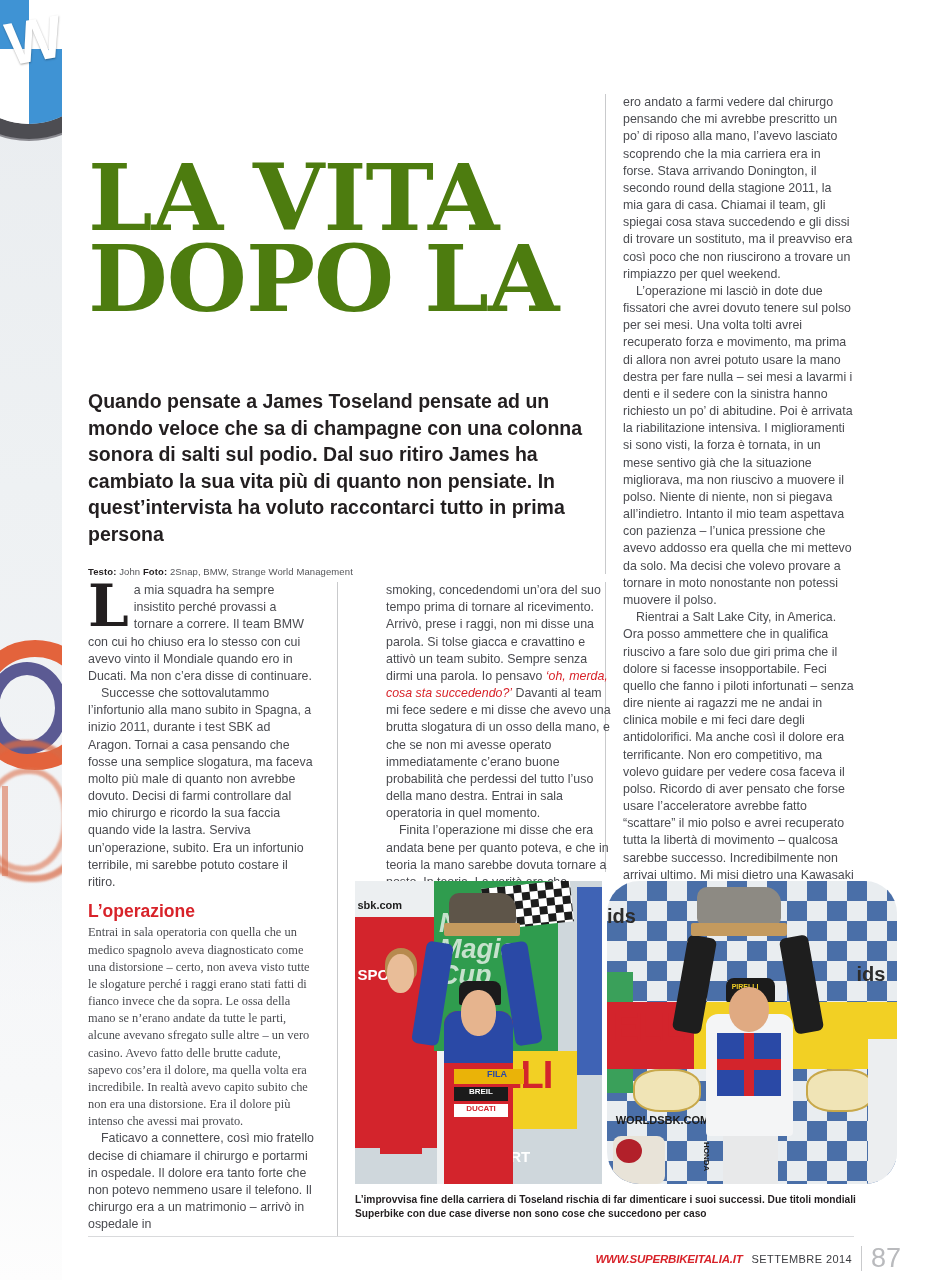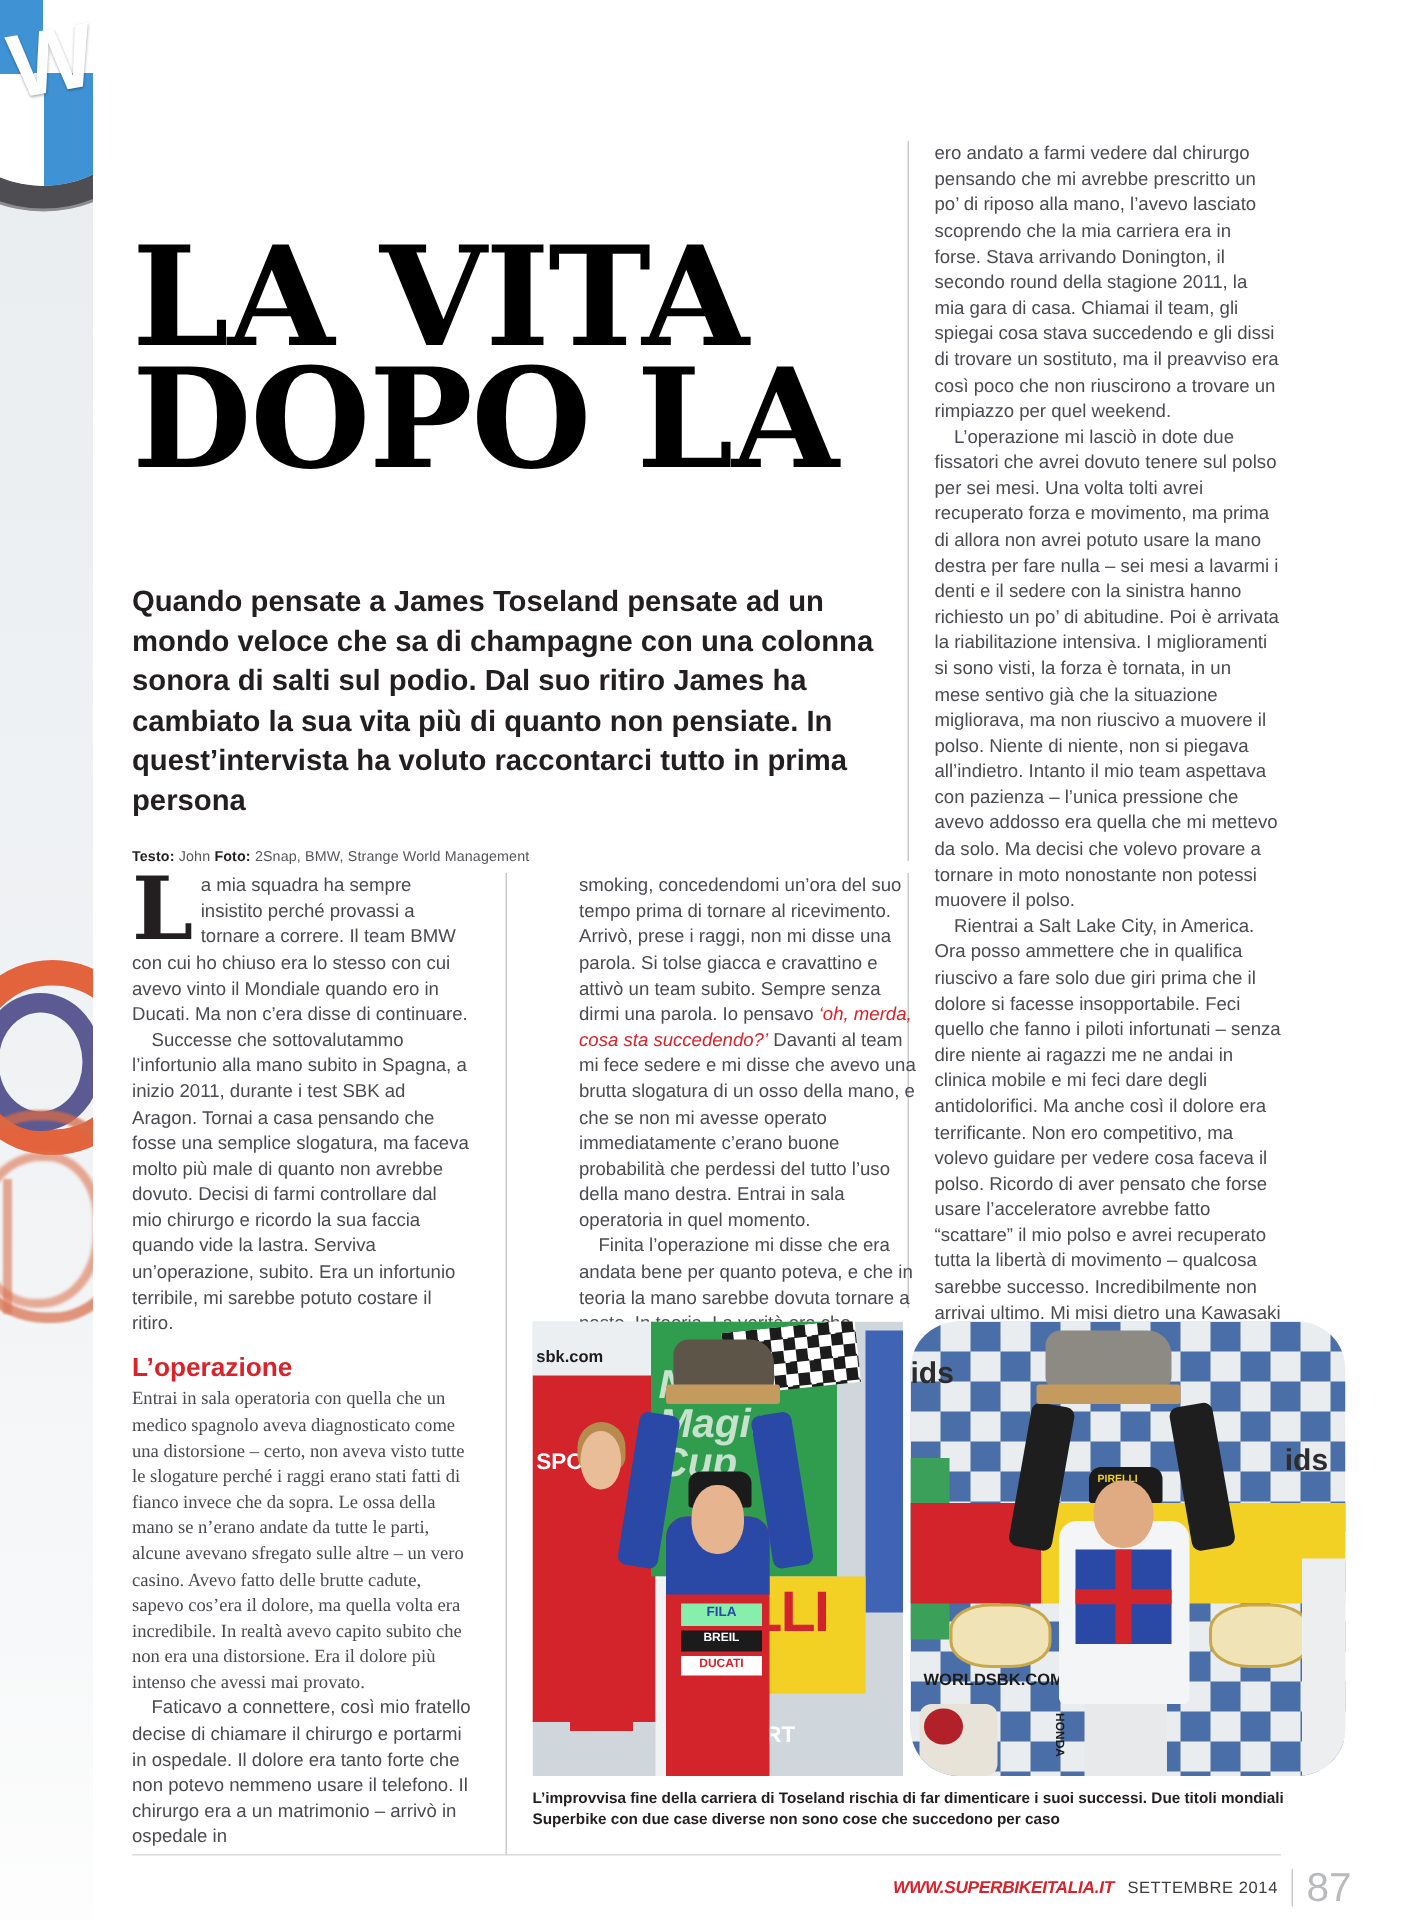--- a/index.html
+++ b/index.html
@@ -66,21 +66,21 @@
   }
 
   
   .headline{
     position:absolute; left:88px; top:96px; width:560px;
     font-family:"DejaVu Serif", serif;
     font-weight:bold;
     font-size:92px;
     line-height:.88;
     letter-spacing:-1px;
-    color:#000000;
+    color:#4d7c0f;
     text-transform:uppercase;
   }
   .headline span{display:block;white-space:nowrap;}
 
   
   .deck{
     position:absolute; left:88px; top:388px; width:520px;
     font-family:"Liberation Sans", sans-serif;
     font-weight:bold;
     font-size:19.5px;
@@ -179,21 +179,21 @@
   .L-head{position:absolute;left:43%;top:36%;width:14%;height:15%;background:#e6b48e;border-radius:48%;}
   .L-cap{position:absolute;left:42%;top:33%;width:17%;height:8%;background:#1b1b1b;border-radius:8px 8px 2px 2px;}
   .L-trophy-base{position:absolute;left:36%;top:14%;width:31%;height:4%;background:#c49a5e;border-radius:2px;}
   .L-trophy-bike{position:absolute;left:38%;top:4%;width:27%;height:12%;background:#5e5549;border-radius:10px 16px 8px 8px;}
   .L-girl-body{position:absolute;left:10%;top:40%;width:17%;height:50%;background:#d3242c;}
   .L-girl-head{position:absolute;left:13%;top:24%;width:11%;height:13%;background:#e9bd98;border-radius:48%;}
   .L-girl-hair{position:absolute;left:12%;top:22%;width:13%;height:11%;background:#b78a4e;border-radius:50% 50% 30% 30%;}
   .L-sbk{position:absolute;left:1%;top:6%;color:#1c1c1c;font-weight:bold;font-size:11px;font-family:"Liberation Sans",sans-serif;}
   .L-sport{position:absolute;left:1%;top:28%;color:#ffffff;font-weight:bold;font-size:15px;font-family:"Liberation Sans",sans-serif;}
   .L-sport2{position:absolute;left:50%;top:88%;color:#ffffff;font-weight:bold;font-size:15px;font-family:"Liberation Sans",sans-serif;}
-  .L-fila{position:absolute;left:40%;top:62%;width:22%;height:5%;background:#86efac;color:#2a49a6;font-size:9px;font-weight:bold;text-align:center;font-family:"Liberation Sans",sans-serif;}
+  .L-fila{position:absolute;left:40%;top:62%;width:22%;height:5%;background:#eab308;color:#2a49a6;font-size:9px;font-weight:bold;text-align:center;font-family:"Liberation Sans",sans-serif;padding-left:16px;}
   .L-breil{position:absolute;left:40%;top:68%;width:22%;height:4.5%;background:#1b1b1b;color:#fff;font-size:8px;font-weight:bold;text-align:center;font-family:"Liberation Sans",sans-serif;}
   .L-duc{position:absolute;left:40%;top:73.5%;width:22%;height:4.5%;background:#ffffff;color:#d3242c;font-size:8px;font-weight:bold;text-align:center;font-family:"Liberation Sans",sans-serif;}
 
   
   .R-check{position:absolute;inset:0;
     background:repeating-conic-gradient(#e9edf0 0% 25%, #4a6fa8 0% 50%) 0 0/40px 40px;}
   .R-bandRed{position:absolute;left:0;top:40%;width:100%;height:22%;
     background:linear-gradient(90deg,#d3242c 0 30%,#f2d024 30% 100%);}
   .R-pirelli{position:absolute;left:2%;top:41%;color:#d3242c;font-weight:bold;font-size:40px;font-family:"Liberation Sans",sans-serif;letter-spacing:-2px;}
   .R-ids{position:absolute;left:0;top:8%;color:#2c2c2c;font-weight:bold;font-size:20px;font-family:"Liberation Sans",sans-serif;}

